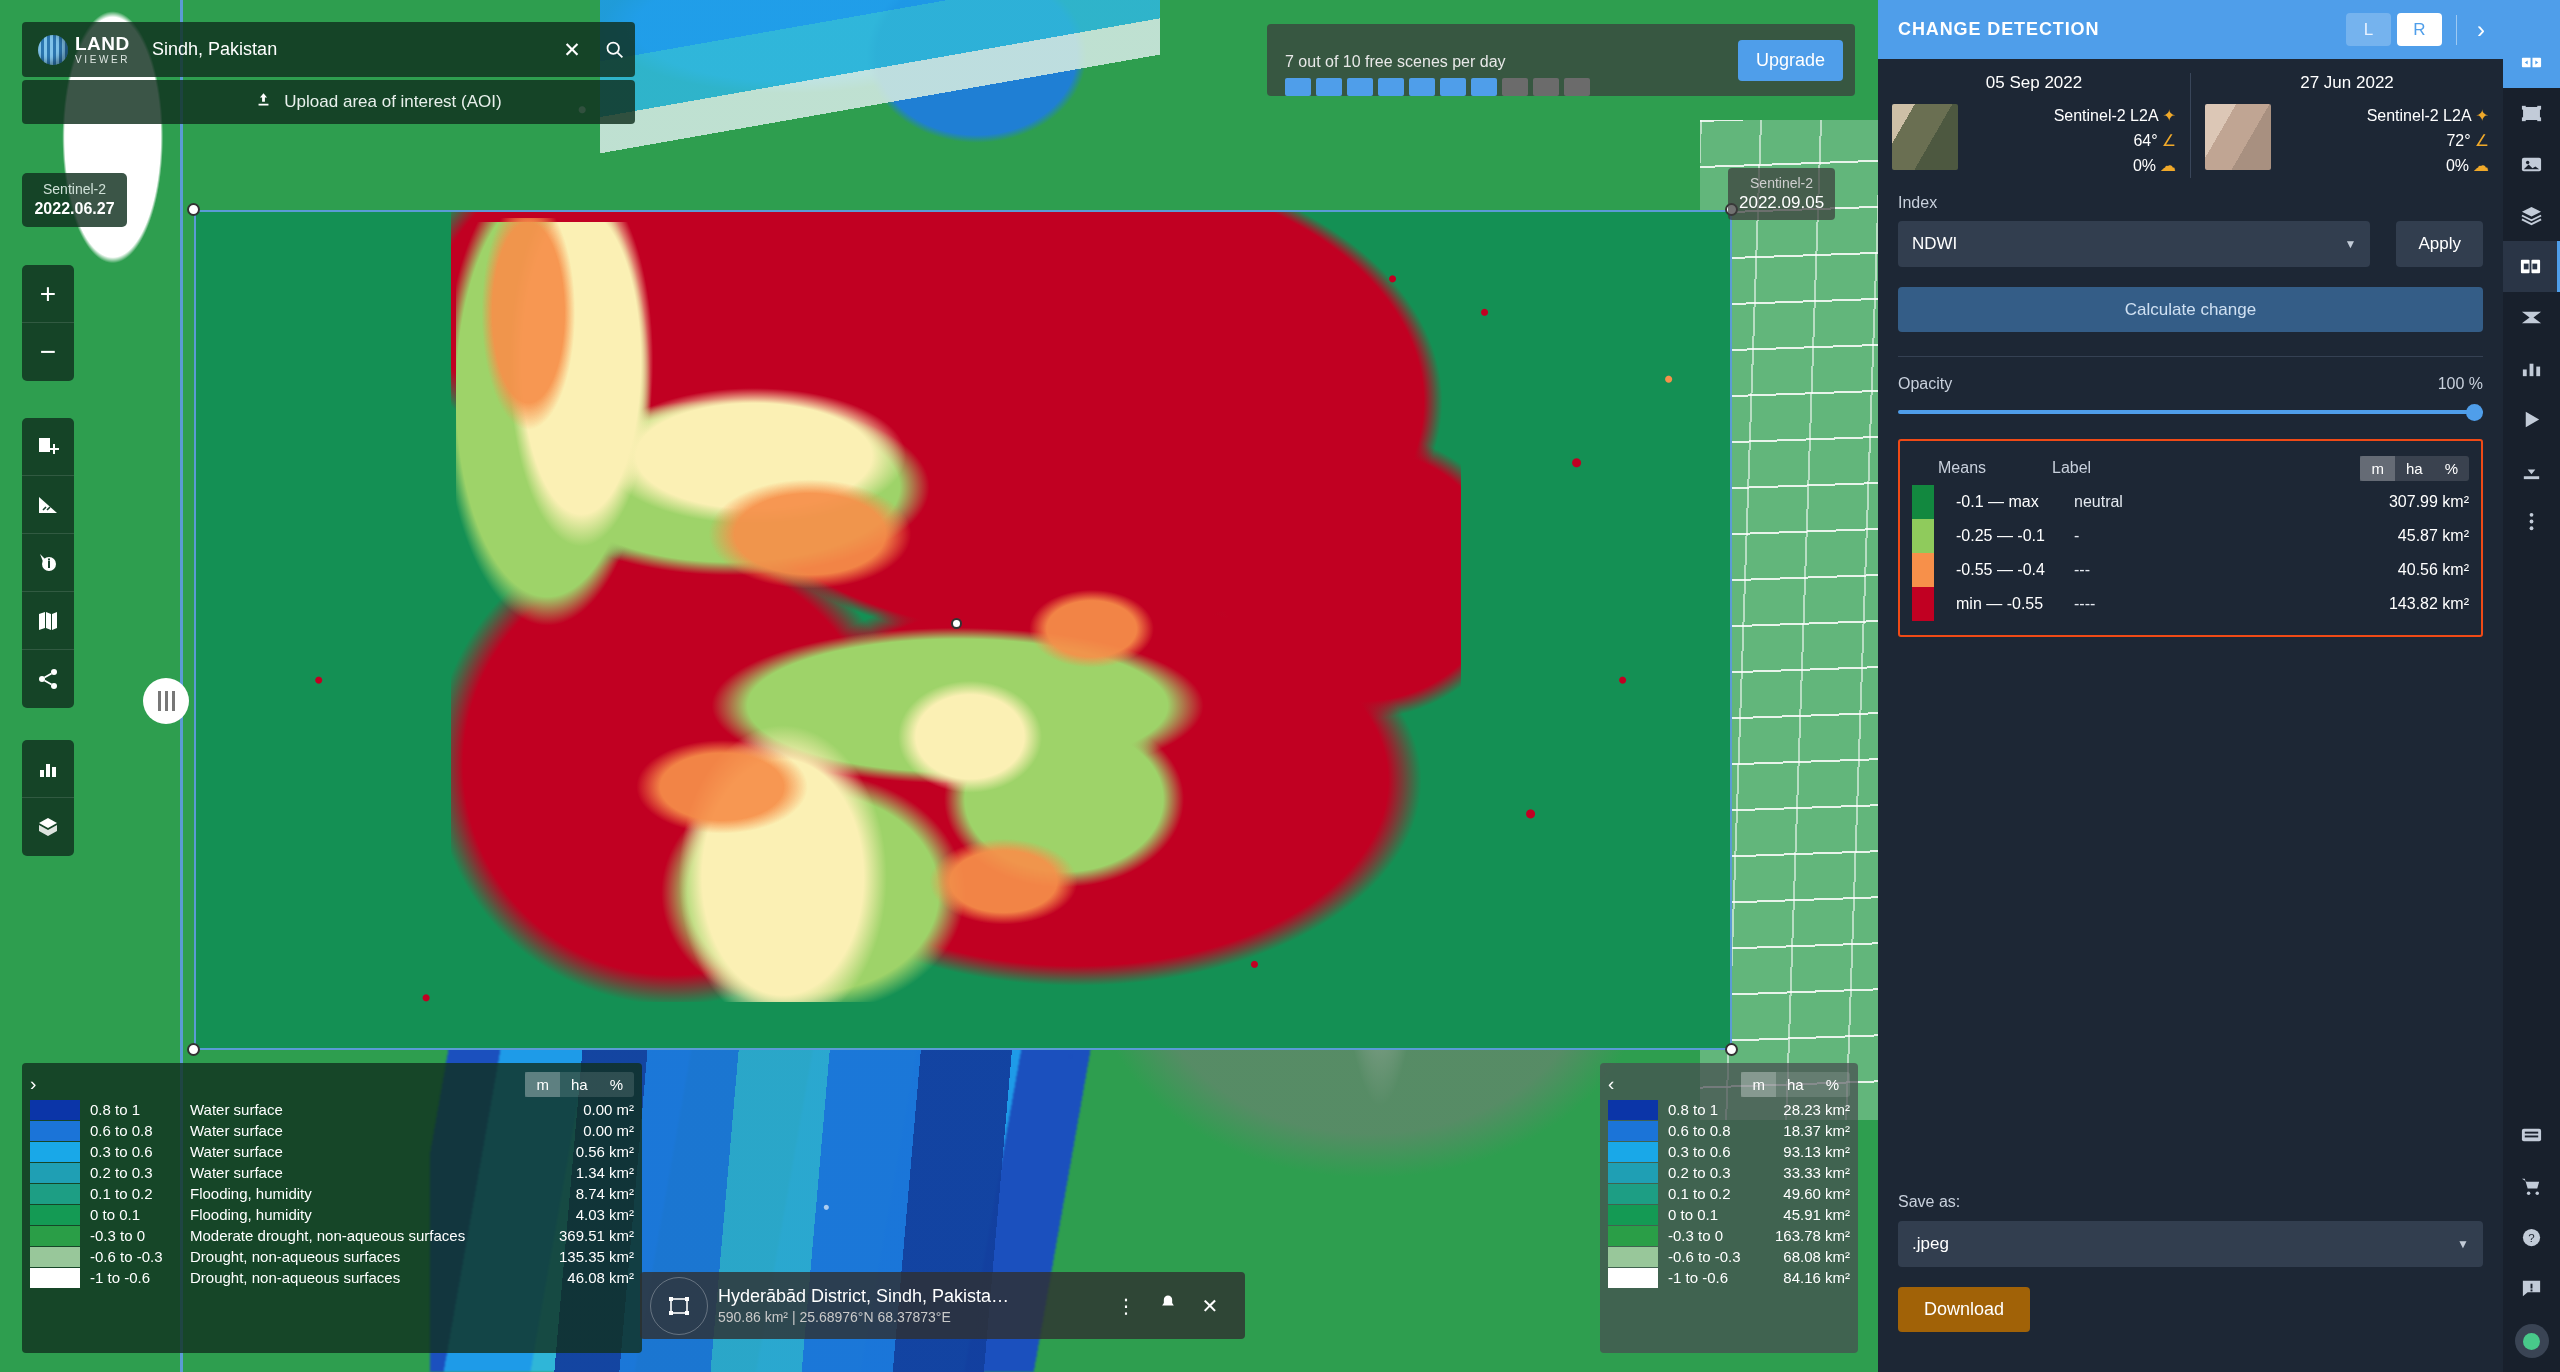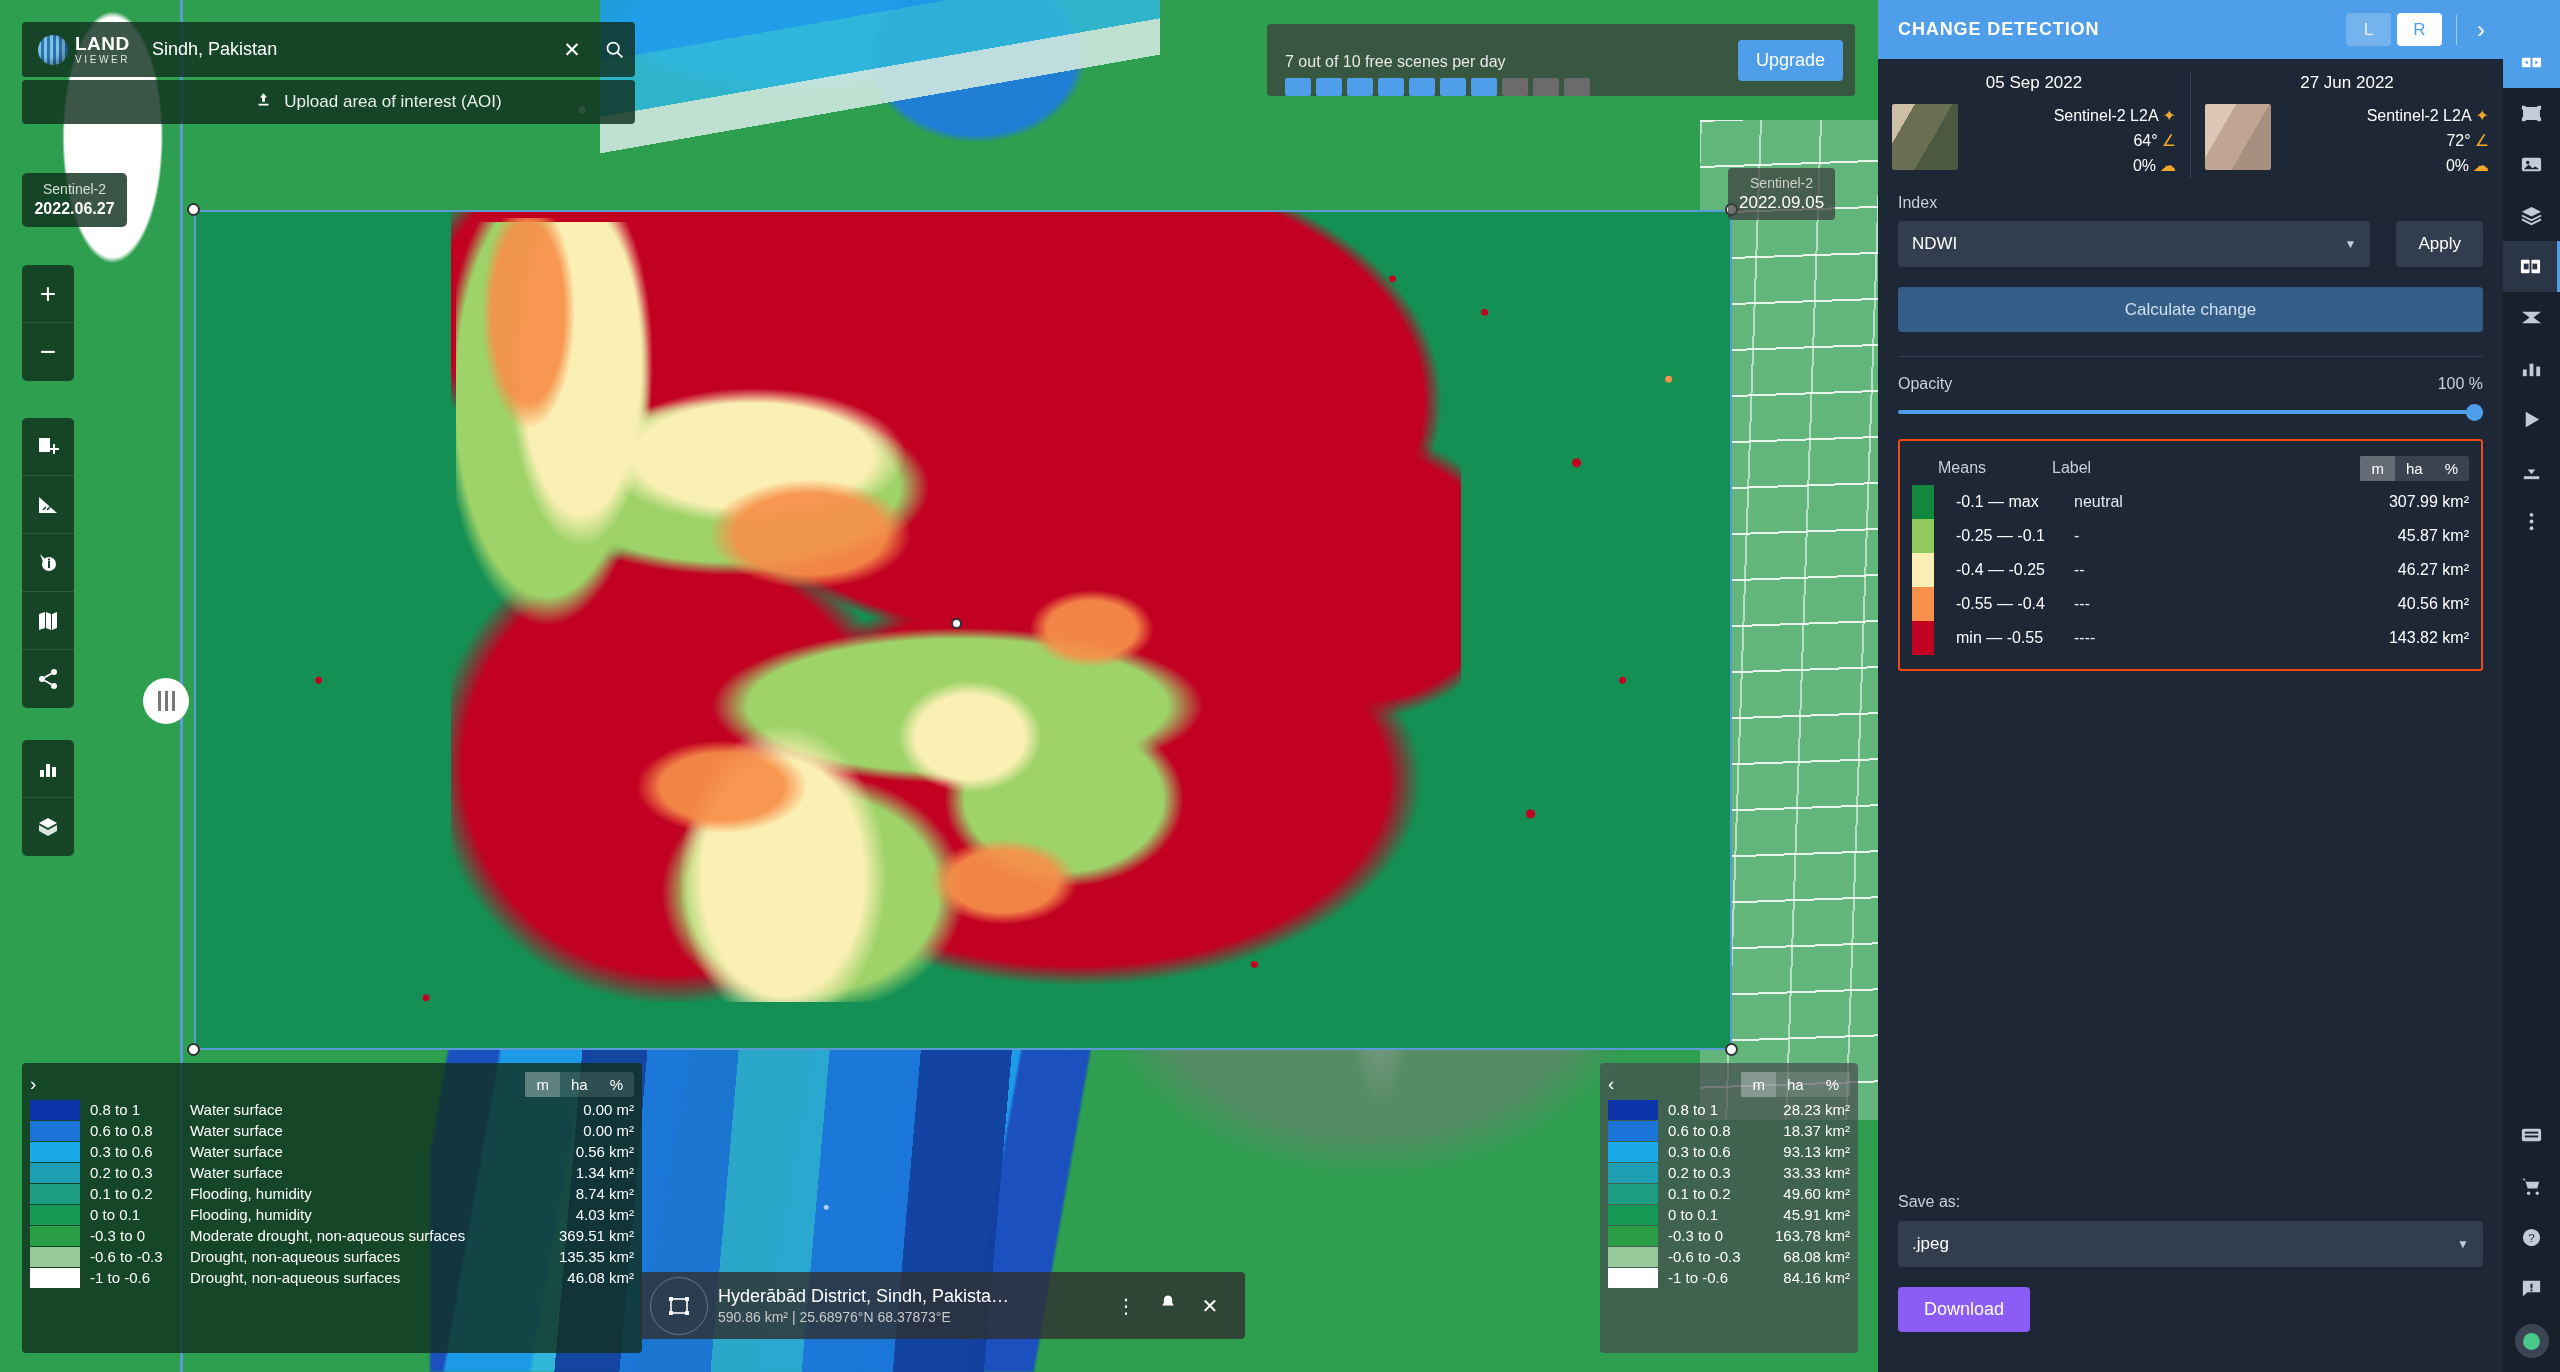--- a/index.html
+++ b/index.html
@@ -336,21 +336,21 @@
   .mh .c2 { flex:1; }
   .mrow { display:flex; align-items:center; height:34px; color:#fff; font-size:16px; }
   .msw { width:22px; height:34px; flex:0 0 22px; }
   .mrange { width:140px; padding-left:22px; }
   .mlabel { flex:1; color:#e4e9f0; }
   .mval { text-align:right; white-space:nowrap; }
 
   #save-sect { position:absolute; left:0; bottom:40px; width:100%; padding:0 20px; }
   #save-sect .lbl { margin-bottom:10px; }
   .btn-download {
-    margin-top:20px; background:#8b5cf6; color:#fff; border:0; border-radius:4px;
+    margin-top:20px; background:#a16207; color:#fff; border:0; border-radius:4px;
     height:45px; padding:0 26px; font-size:18px; font-family:inherit; cursor:pointer;
   }
 
   
   #rail {
     position:absolute; left:2503px; top:0; width:57px; height:1372px;
     background:#18202c; z-index:31;
   }
   #rail .top-fill { height:37px; background:#4f9eea; }
   .rail-btn {
@@ -749,26 +749,20 @@
             <div class="mlabel">neutral</div>
             <div class="mval">307.99 km²</div>
           </div>
           <div class="mrow">
             <div class="msw" style="background:#8fcb5c"></div>
             <div class="mrange">-0.25 — -0.1</div>
             <div class="mlabel">-</div>
             <div class="mval">45.87 km²</div>
           </div>
           <div class="mrow">
-            <div class="msw" style="background:#fbf0b4"></div>
-            <div class="mrange">-0.4 — -0.25</div>
-            <div class="mlabel">--</div>
-            <div class="mval">46.27 km²</div>
-          </div>
-          <div class="mrow">
             <div class="msw" style="background:#f7904a"></div>
             <div class="mrange">-0.55 — -0.4</div>
             <div class="mlabel">---</div>
             <div class="mval">40.56 km²</div>
           </div>
           <div class="mrow">
             <div class="msw" style="background:#c10022"></div>
             <div class="mrange">min — -0.55</div>
             <div class="mlabel">----</div>
             <div class="mval">143.82 km²</div>

